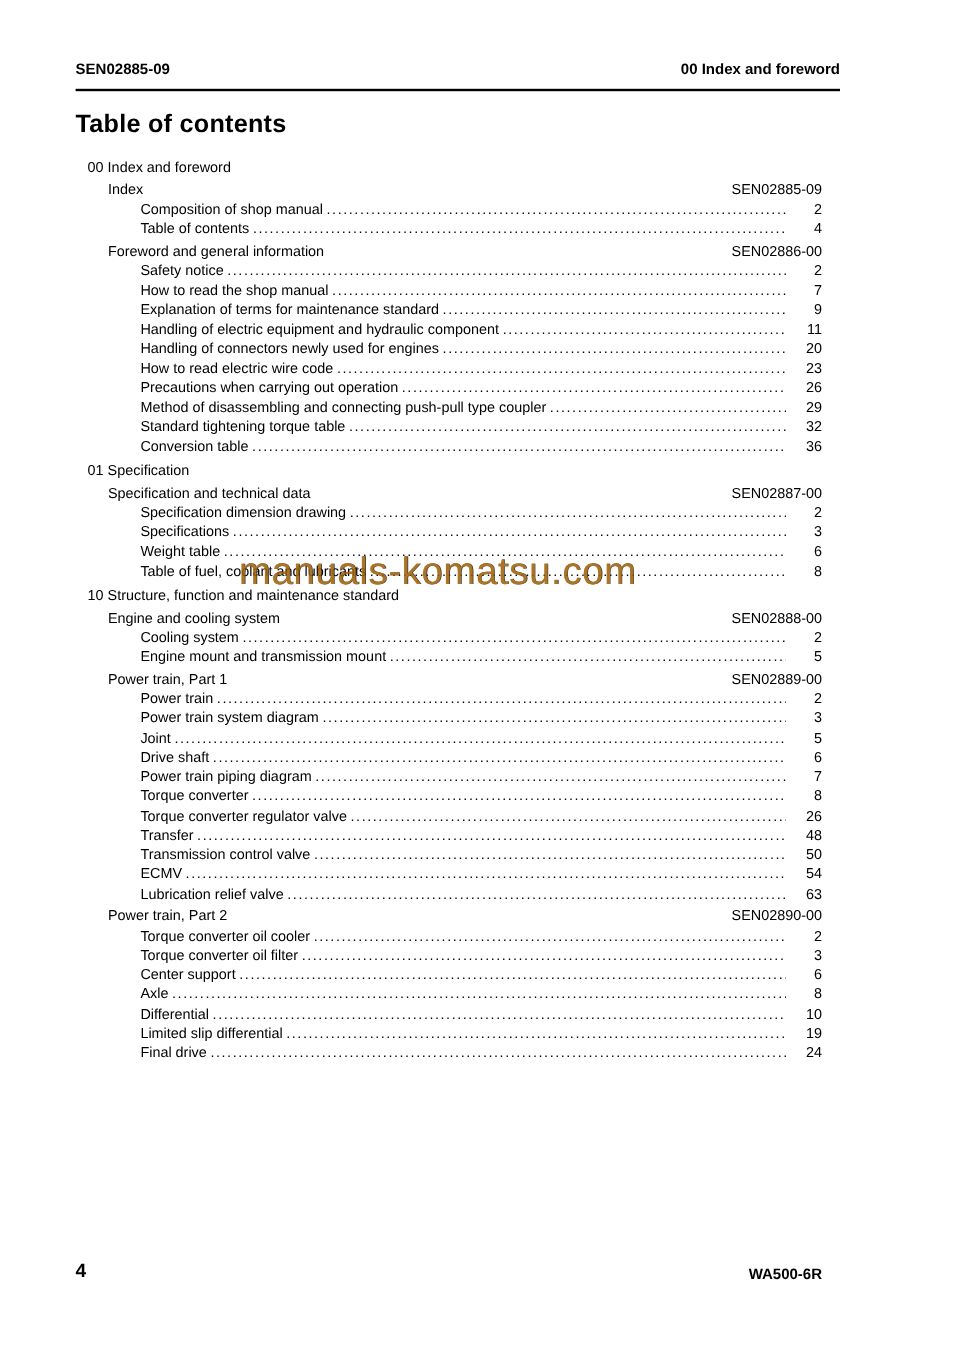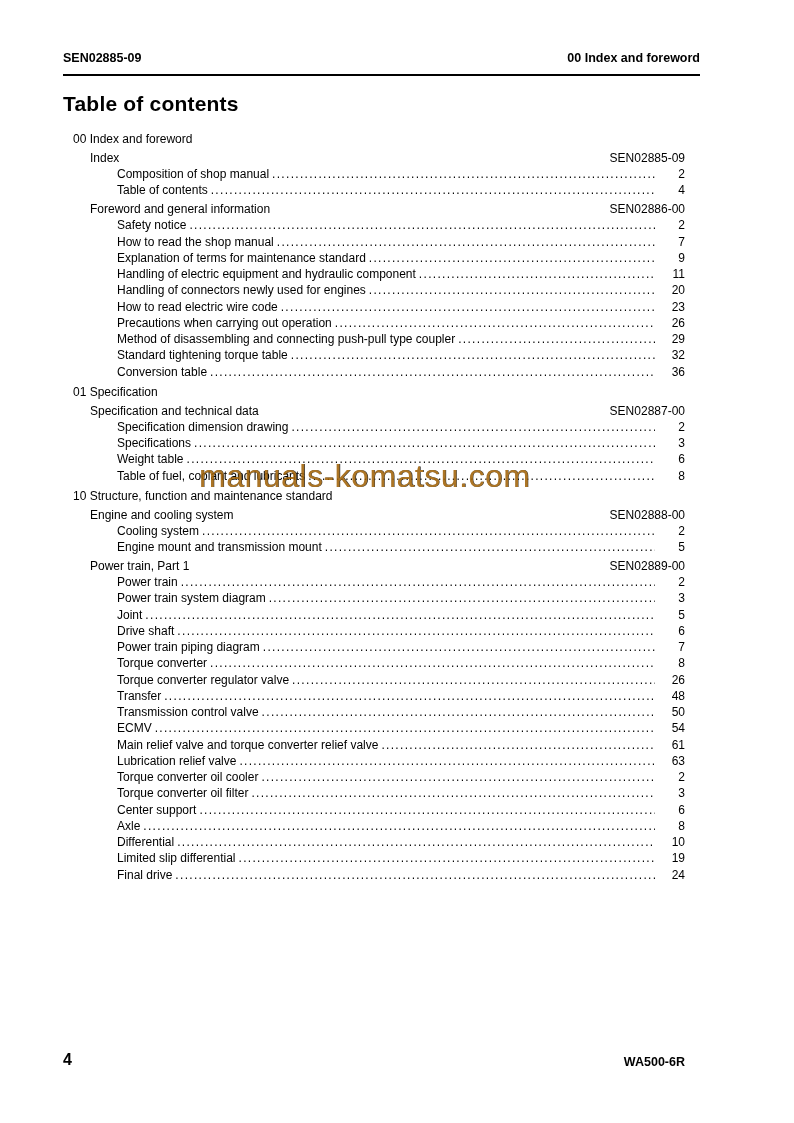--- a/index.html
+++ b/index.html
@@ -293,28 +293,28 @@
           <span class="txt">Transmission control valve</span>
           <span class="dots"></span>
           <span class="num">50</span>
         </div>
         <div class="row entry-row">
           <span class="txt">ECMV</span>
           <span class="dots"></span>
           <span class="num">54</span>
         </div>
         <div class="row entry-row">
-          <span class="txt">Main relief valve and torque converter relief valve</span>
-          <span class="dots"></span>
-          <span class="num">61</span>
-        </div>
-        <div class="row entry-row">
           <span class="txt">Lubrication relief valve</span>
           <span class="dots"></span>
           <span class="num">63</span>
+        </div>
+        <div class="row book-row">
+          <span class="txt">Power train, Part 2</span>
+          <span class="spacer"></span>
+          <span class="code">SEN02890-00</span>
         </div>
         <div class="row entry-row">
           <span class="txt">Torque converter oil cooler</span>
           <span class="dots"></span>
           <span class="num">2</span>
         </div>
         <div class="row entry-row">
           <span class="txt">Torque converter oil filter</span>
           <span class="dots"></span>
           <span class="num">3</span>

